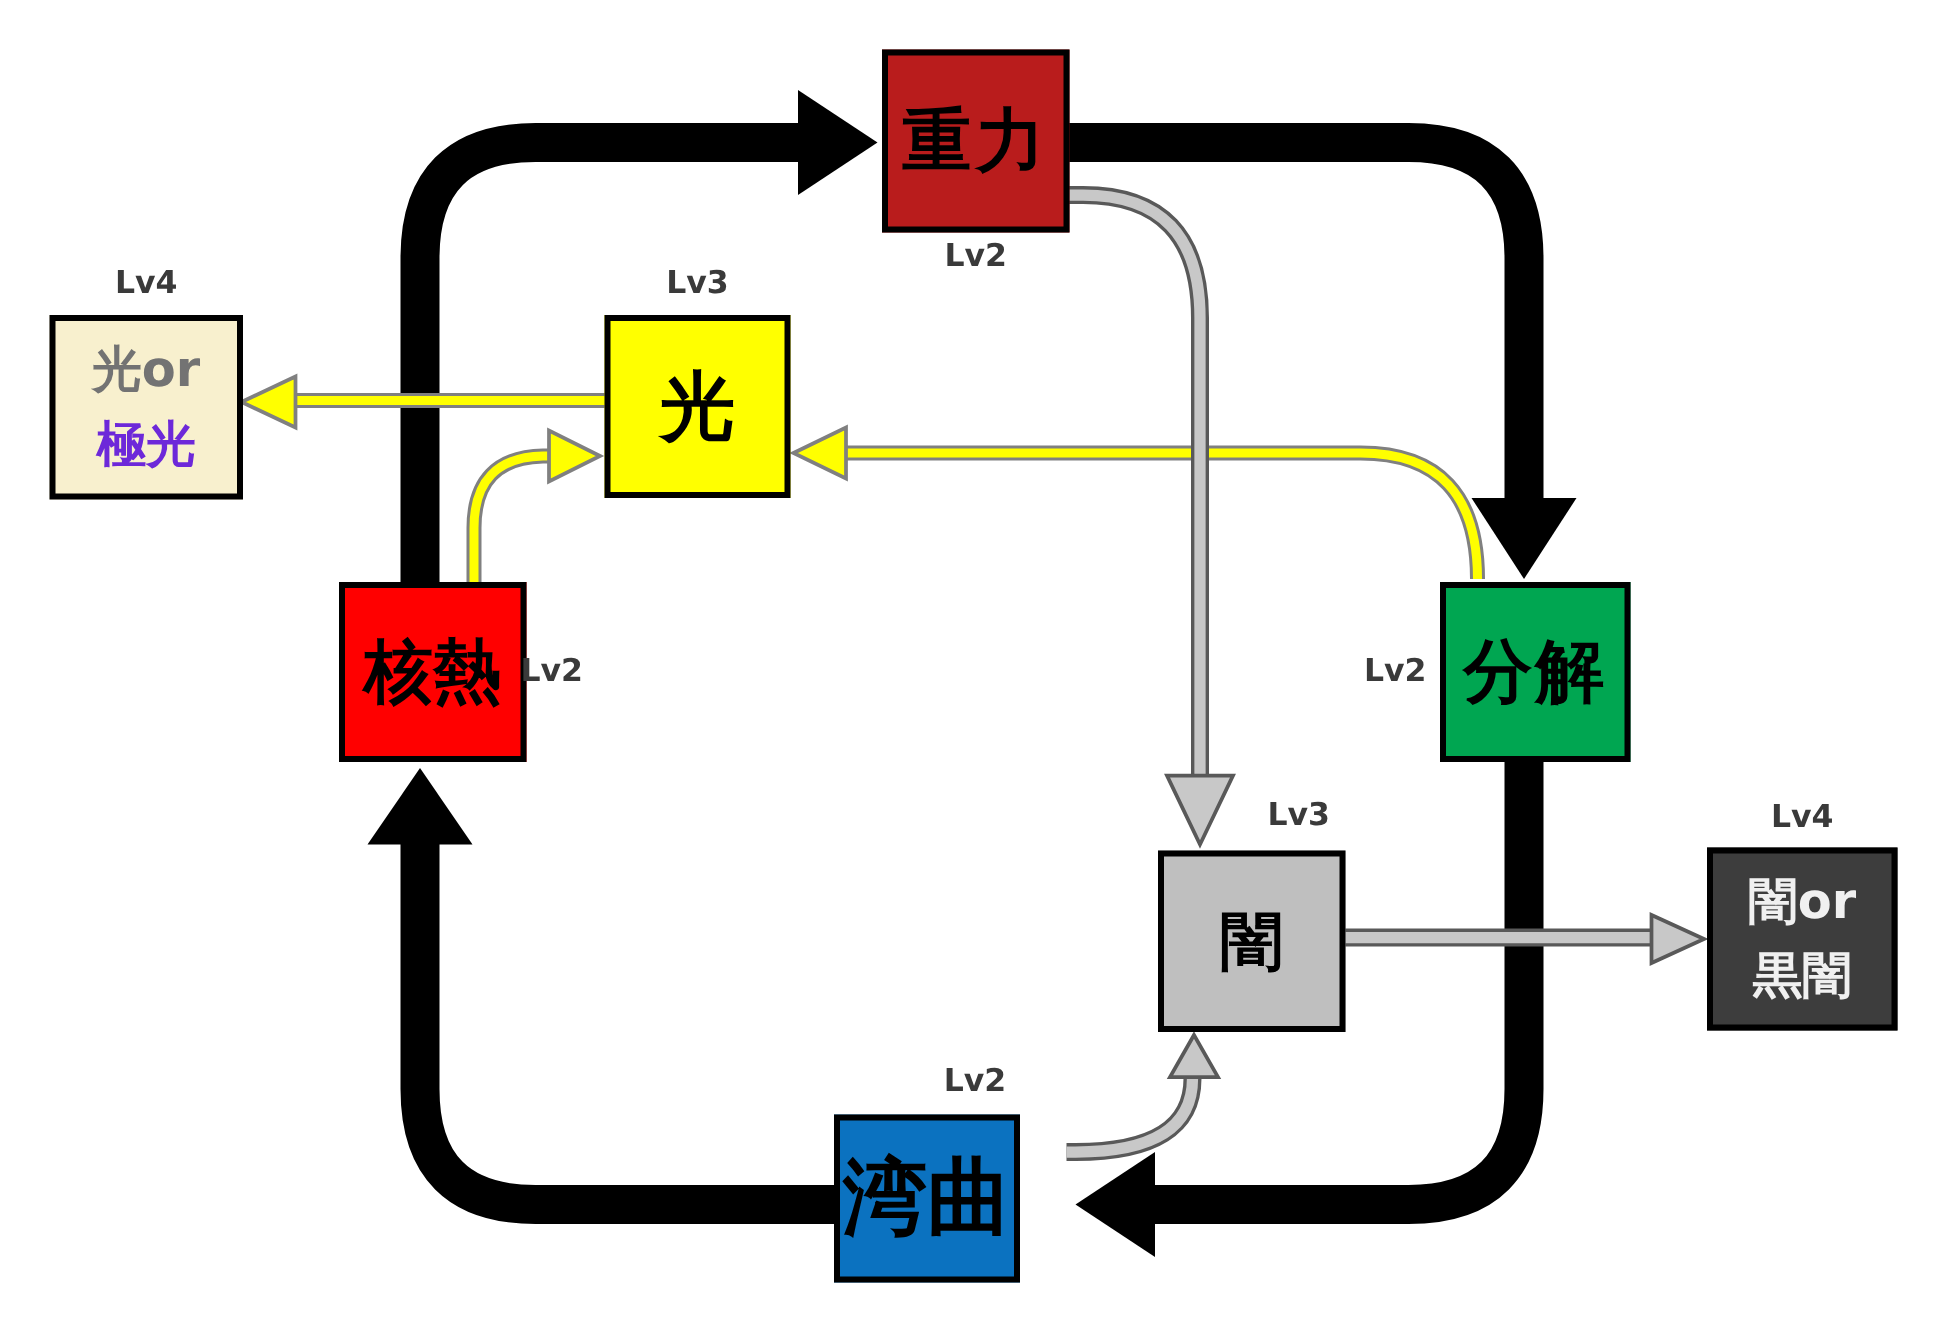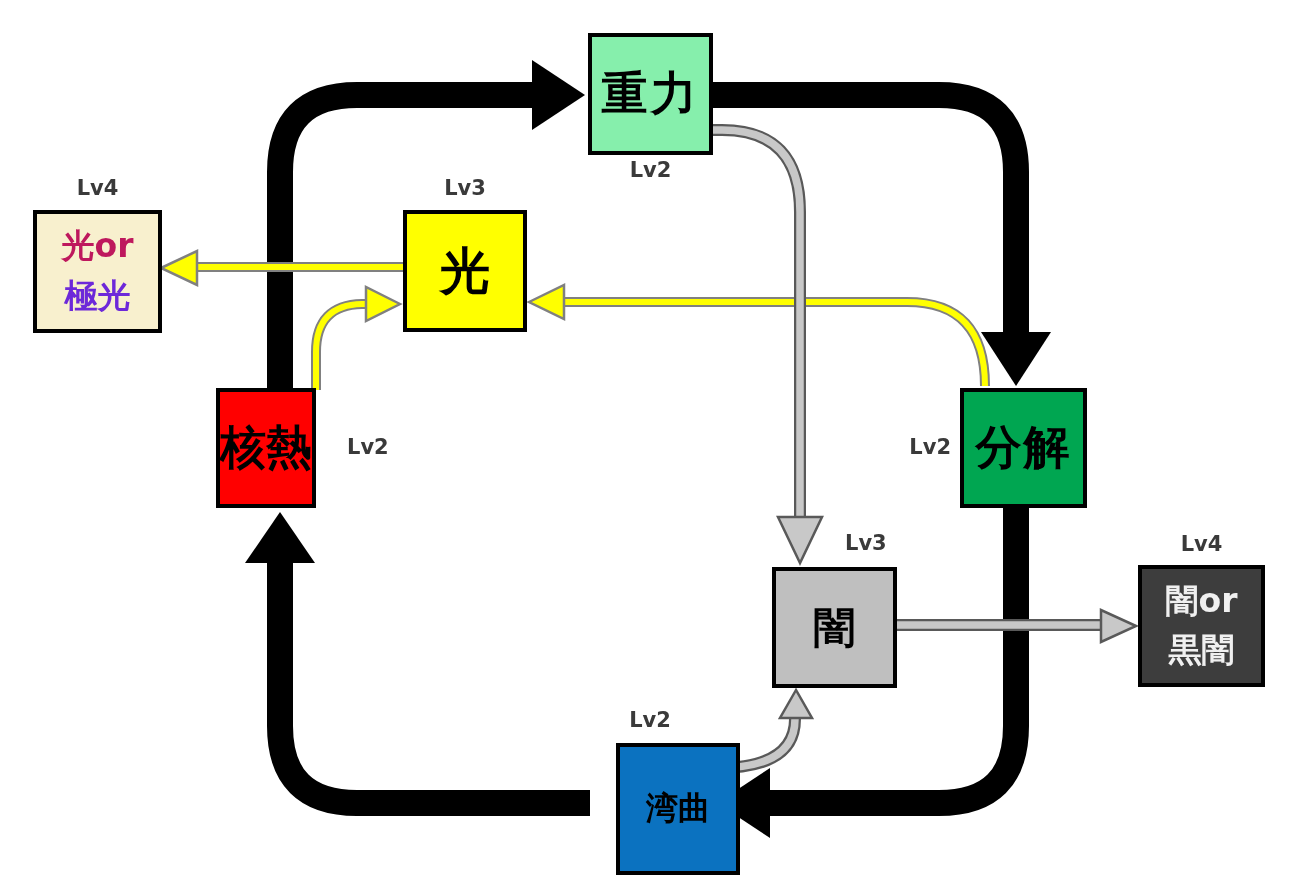--- a/index.html
+++ b/index.html
@@ -28,25 +28,25 @@
     z-index:1;
     font-size:21px;
     font-weight:600;
     color:#3a3a3a;
     white-space:nowrap;
   }
   
   #node-gravity            {left:588px;top:33px; width:125px;height:122px;font-size:46px;letter-spacing:3px;}
   #node-light-or-aurora    {left:33px; top:210px;width:129px;height:123px;font-size:33px;}
   #node-light              {left:403px;top:210px;width:124px;height:122px;font-size:50px;}
-  #node-nuclear-heat       {left:216px;top:388px;width:100px;height:120px;font-size:46px;}
+  #node-nuclear-heat       {left:226px;top:388px;width:125px;height:120px;font-size:46px;}
   #node-decompose          {left:960px;top:388px;width:127px;height:120px;font-size:46px;letter-spacing:2px;}
   #node-darkness           {left:772px;top:567px;width:125px;height:121px;font-size:42px;}
   #node-darkness-or-black  {left:1138px;top:565px;width:127px;height:122px;font-size:33px;}
-  #node-curve              {left:616px;top:743px;width:124px;height:132px;font-size:32px;}
+  #node-curve              {left:556px;top:743px;width:124px;height:112px;font-size:56px;}
   
   #lvl-gravity           {left:588px;top:158px;width:125px;text-align:center;}
   #lvl-light-or-aurora   {left:33px; top:176px;width:129px;text-align:center;}
   #lvl-light             {left:403px;top:176px;width:124px;text-align:center;}
   #lvl-nuclear-heat      {left:347px;top:435px;}
   #lvl-decompose         {left:903px;top:435px;width:48px;text-align:right;}
   #lvl-darkness          {left:845px;top:531px;}
   #lvl-darkness-or-black {left:1138px;top:532px;width:127px;text-align:center;}
   #lvl-curve             {left:588px;top:708px;width:124px;text-align:center;}
 </style>
@@ -100,26 +100,26 @@
       <path d="M 711 768 L 717 768 Q 795 768 795 719" fill="none" stroke-width="7.5" style="stroke: rgb(200, 200, 200);"></path>
       <polygon points="796,690 780,718 812,718" stroke-width="2.5" stroke="#595959" style="fill: rgb(200, 200, 200);"></polygon>
     </g>
     <g>
       <path d="M 895 625 L 1102 625" fill="none" stroke-width="12" style="stroke: rgb(89, 89, 89);"></path>
       <path d="M 895 625 L 1102 625" fill="none" stroke-width="7.5" style="stroke: rgb(200, 200, 200);"></path>
       <polygon points="1136,626 1101,610 1101,642" stroke-width="2.5" stroke="#595959" style="fill: rgb(200, 200, 200);"></polygon>
     </g>
   </svg>
 
-  <div class="node" id="node-gravity" style="background-color: #86efac;">
+  <div class="node" id="node-gravity" style="background-color: #b91c1c;">
     <span style="color: rgb(0, 0, 0);">重力</span>
   </div>
 
   <div class="node twoline" id="node-light-or-aurora" style="background-color: rgb(248, 240, 206);">
-    <span style="color: #be185d;">光or</span>
+    <span style="color: #737373;">光or</span>
     <span style="color: #6d28d9;">極光</span>
   </div>
 
   <div class="node" id="node-light" style="background-color: rgb(255, 255, 0);">
     <span style="color: rgb(0, 0, 0);">光</span>
   </div>
 
   <div class="node" id="node-nuclear-heat" style="background-color: rgb(255, 0, 0);">
     <span style="color: rgb(0, 0, 0);">核熱</span>
   </div>

